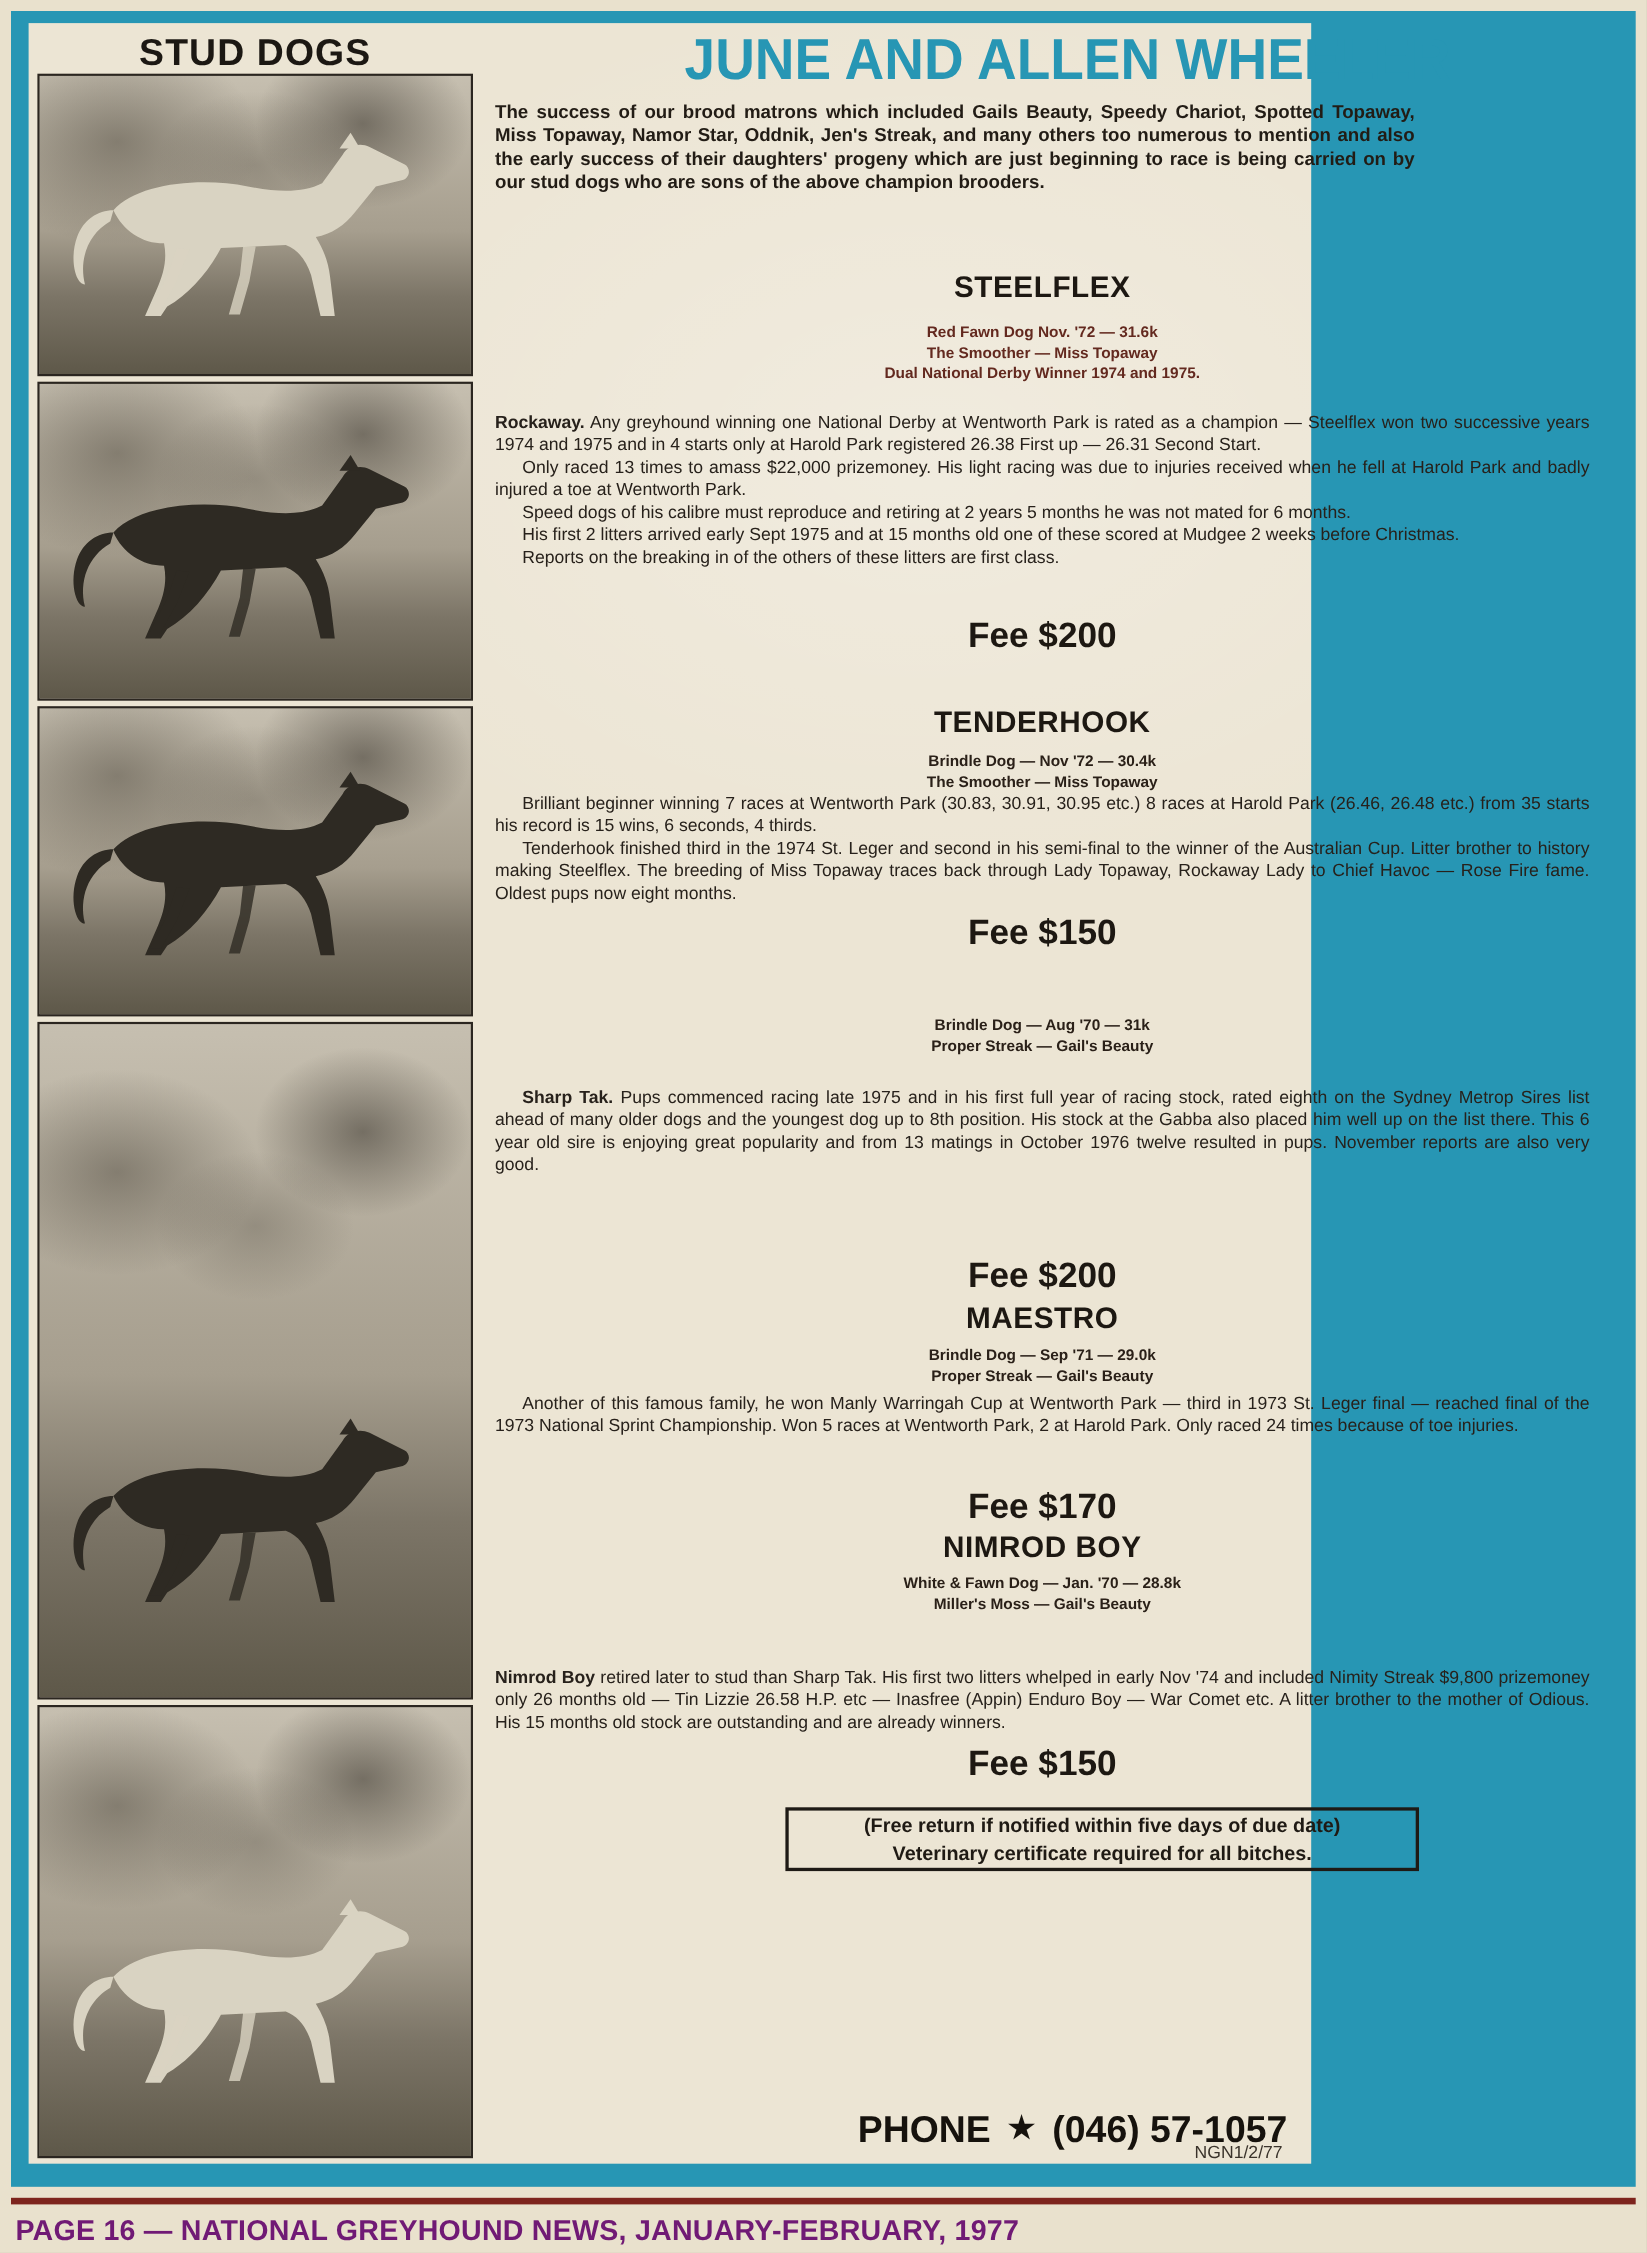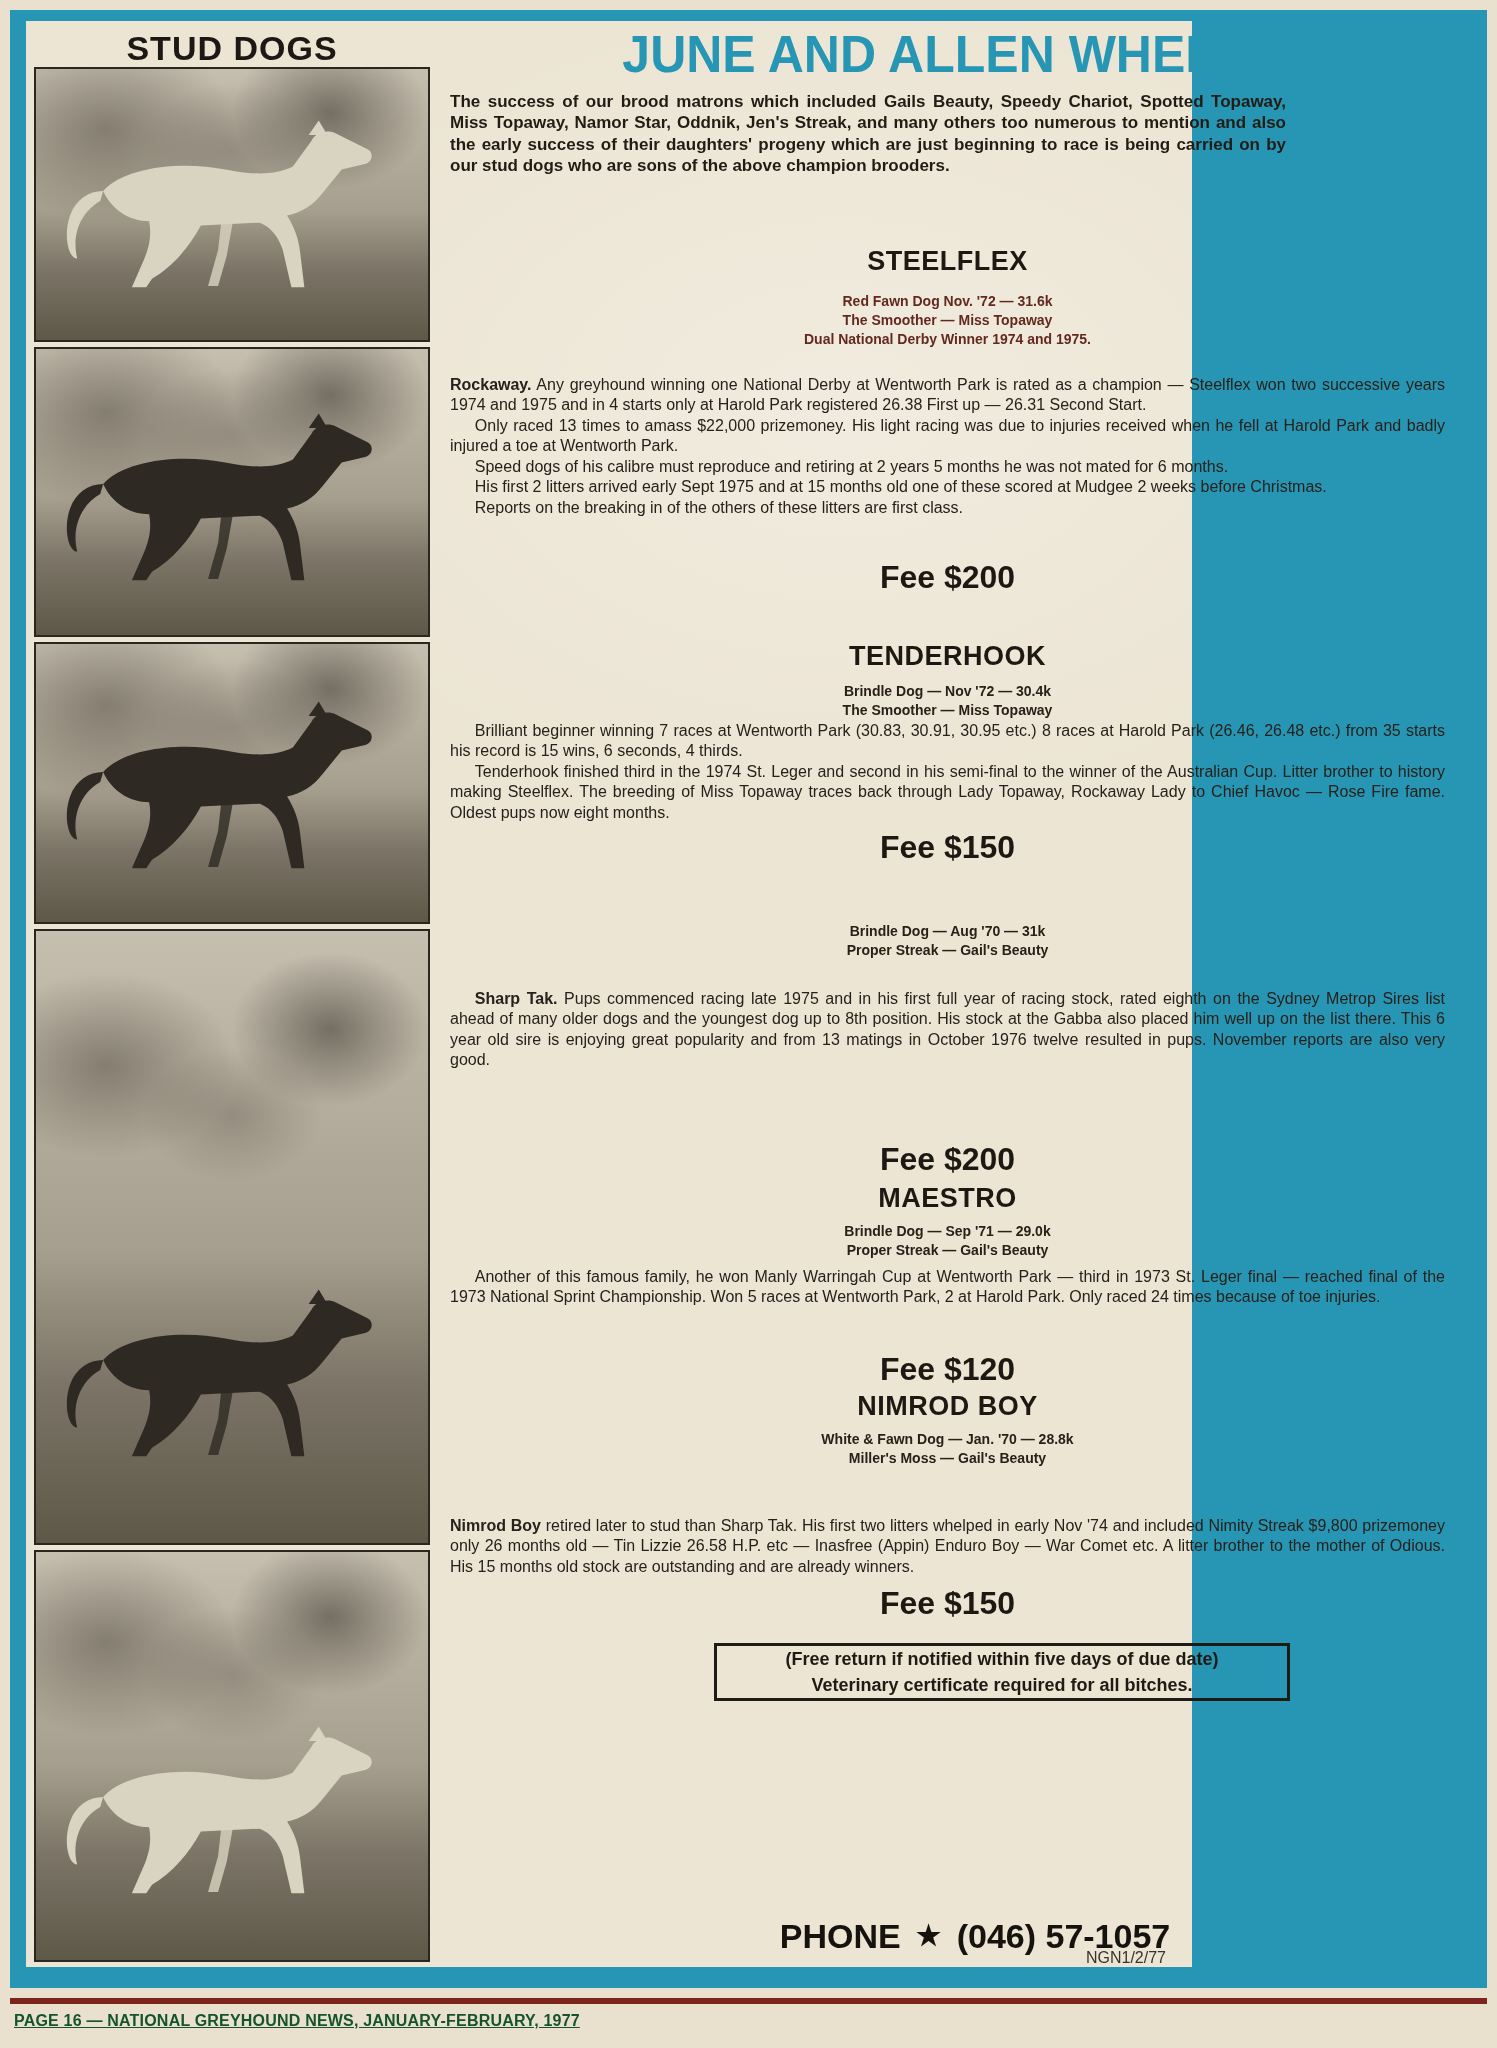--- a/index.html
+++ b/index.html
@@ -97,21 +97,21 @@
     left:572px;top:1896px;width:754px;text-align:center;
     font-size:34px;font-weight:bold;color:#16120d;
   }
   .phone-row .star{font-size:28px;vertical-align:3px;padding:0 6px;}
   .issue-code{top:1928px;right:26px;font-size:16px;color:#3a332b;}
 
   
   .footer-rule{position:absolute;left:10px;top:1998px;width:1477px;height:6px;background:#7d241d;}
   .footer-text{
     position:absolute;left:14px;top:2012px;width:1469px;
-    font-size:16px;font-weight:bold;color:#14532d;letter-spacing:.2px;text-decoration:underline;
+    font-size:26px;font-weight:bold;color:#701a75;letter-spacing:.2px;
   }
 </style>
 </head>
 <body>
 
 <div class="page">
 
   <svg width="0" height="0" style="position:absolute" aria-hidden="true">
     <symbol id="ghound" viewBox="0 0 240 140">
       <path d="M28 62 C14 70 8 86 12 102 C6 102 2 86 7 72 C11 61 20 55 30 55 Z"></path>
@@ -192,21 +192,21 @@
       <div class="c t fee" id="s3f">Fee $200</div>
 
       <h2 class="c t dog-name" id="s4t">MAESTRO</h2>
       <div class="c t ped" id="s4p">
         <div>Brindle Dog — Sep '71 — 29.0k</div>
         <div>Proper Streak — Gail's Beauty</div>
       </div>
       <div class="c bodyb" id="s4b">
         <p class="indent">Another of this famous family, he won Manly Warringah Cup at Wentworth Park — third in 1973 St. Leger final — reached final of the 1973 National Sprint Championship. Won 5 races at Wentworth Park, 2 at Harold Park. Only raced 24 times because of toe injuries.</p>
       </div>
-      <div class="c t fee" id="s4f">Fee $120</div>
+      <div class="c t fee" id="s4f">Fee $170</div>
 
       <h2 class="c t dog-name" id="s5t">NIMROD BOY</h2>
       <div class="c t ped" id="s5p">
         <div>White &amp; Fawn Dog — Jan. '70 — 28.8k</div>
         <div>Miller's Moss — Gail's Beauty</div>
       </div>
       <div class="c bodyb" id="s5b">
         <p><span class="lead">Nimrod Boy</span><span> retired later to stud than Sharp Tak. His first two litters whelped in early Nov '74 and included Nimity Streak $9,800 prizemoney only 26 months old — Tin Lizzie 26.58 H.P. etc — Inasfree (Appin) Enduro Boy — War Comet etc. A litter brother to the mother of Odious. His 15 months old stock are outstanding and are already winners.</span></p>
       </div>
       <div class="c t fee" id="s5f">Fee $150</div>

